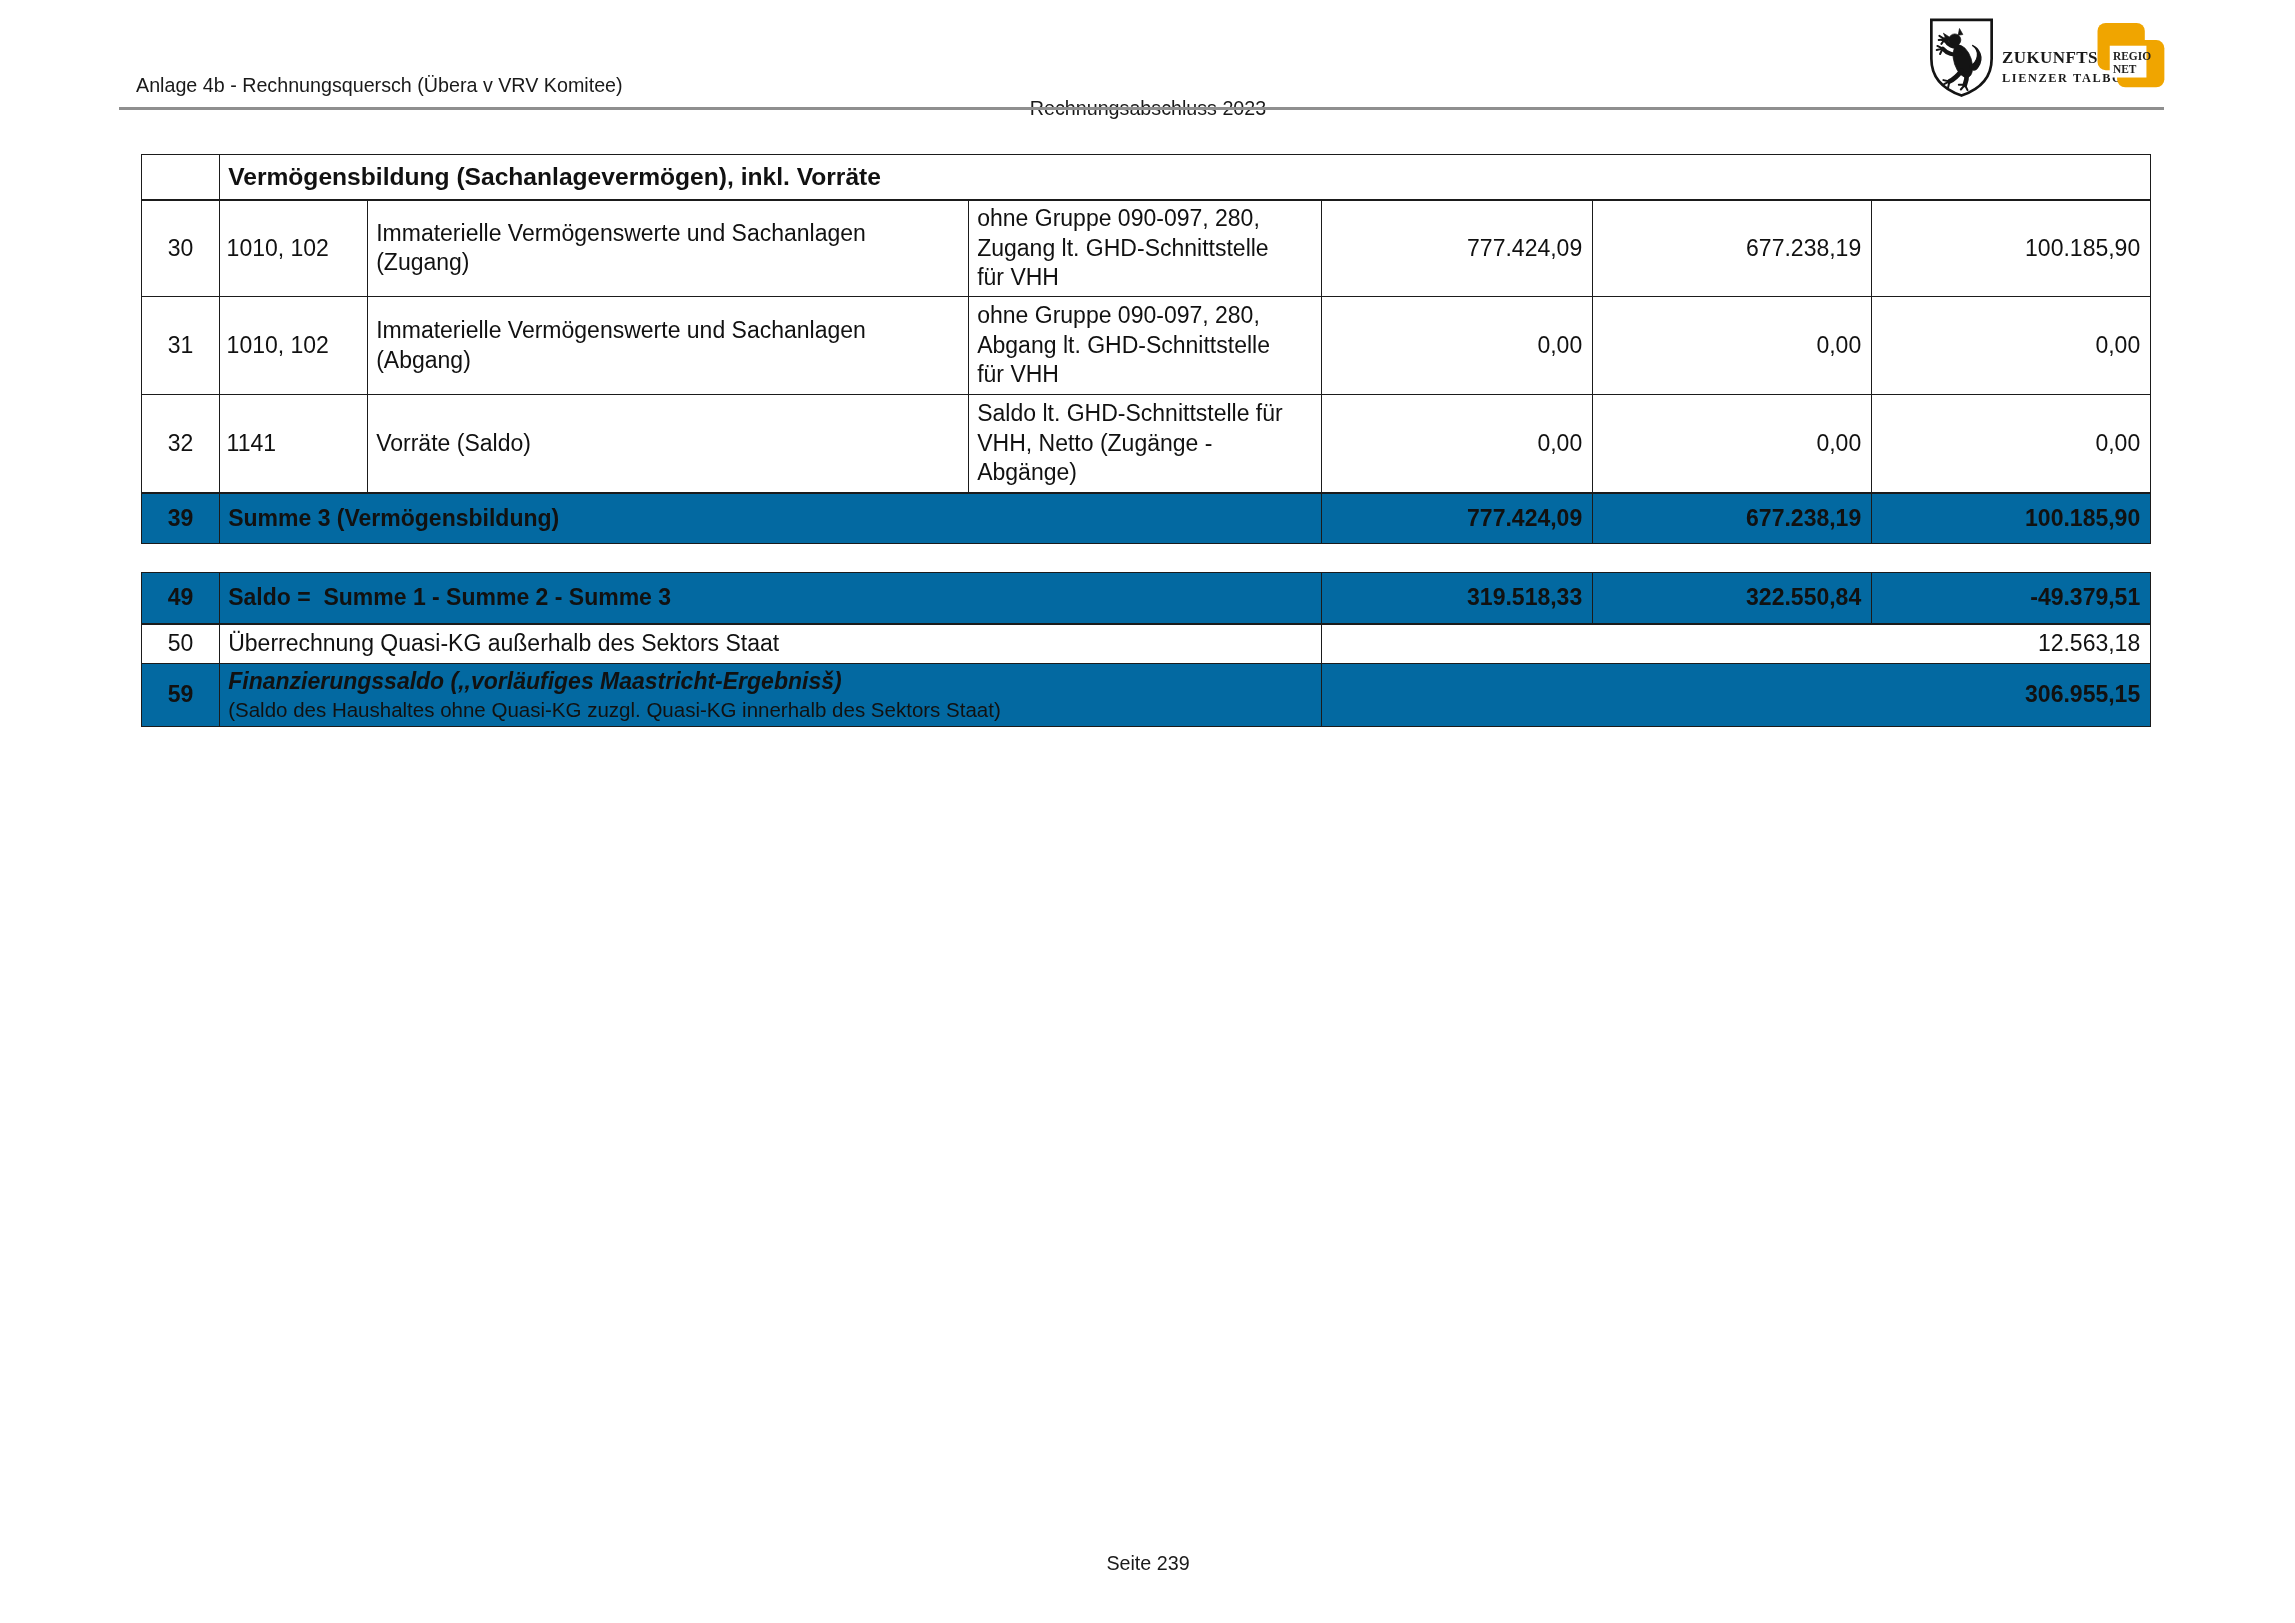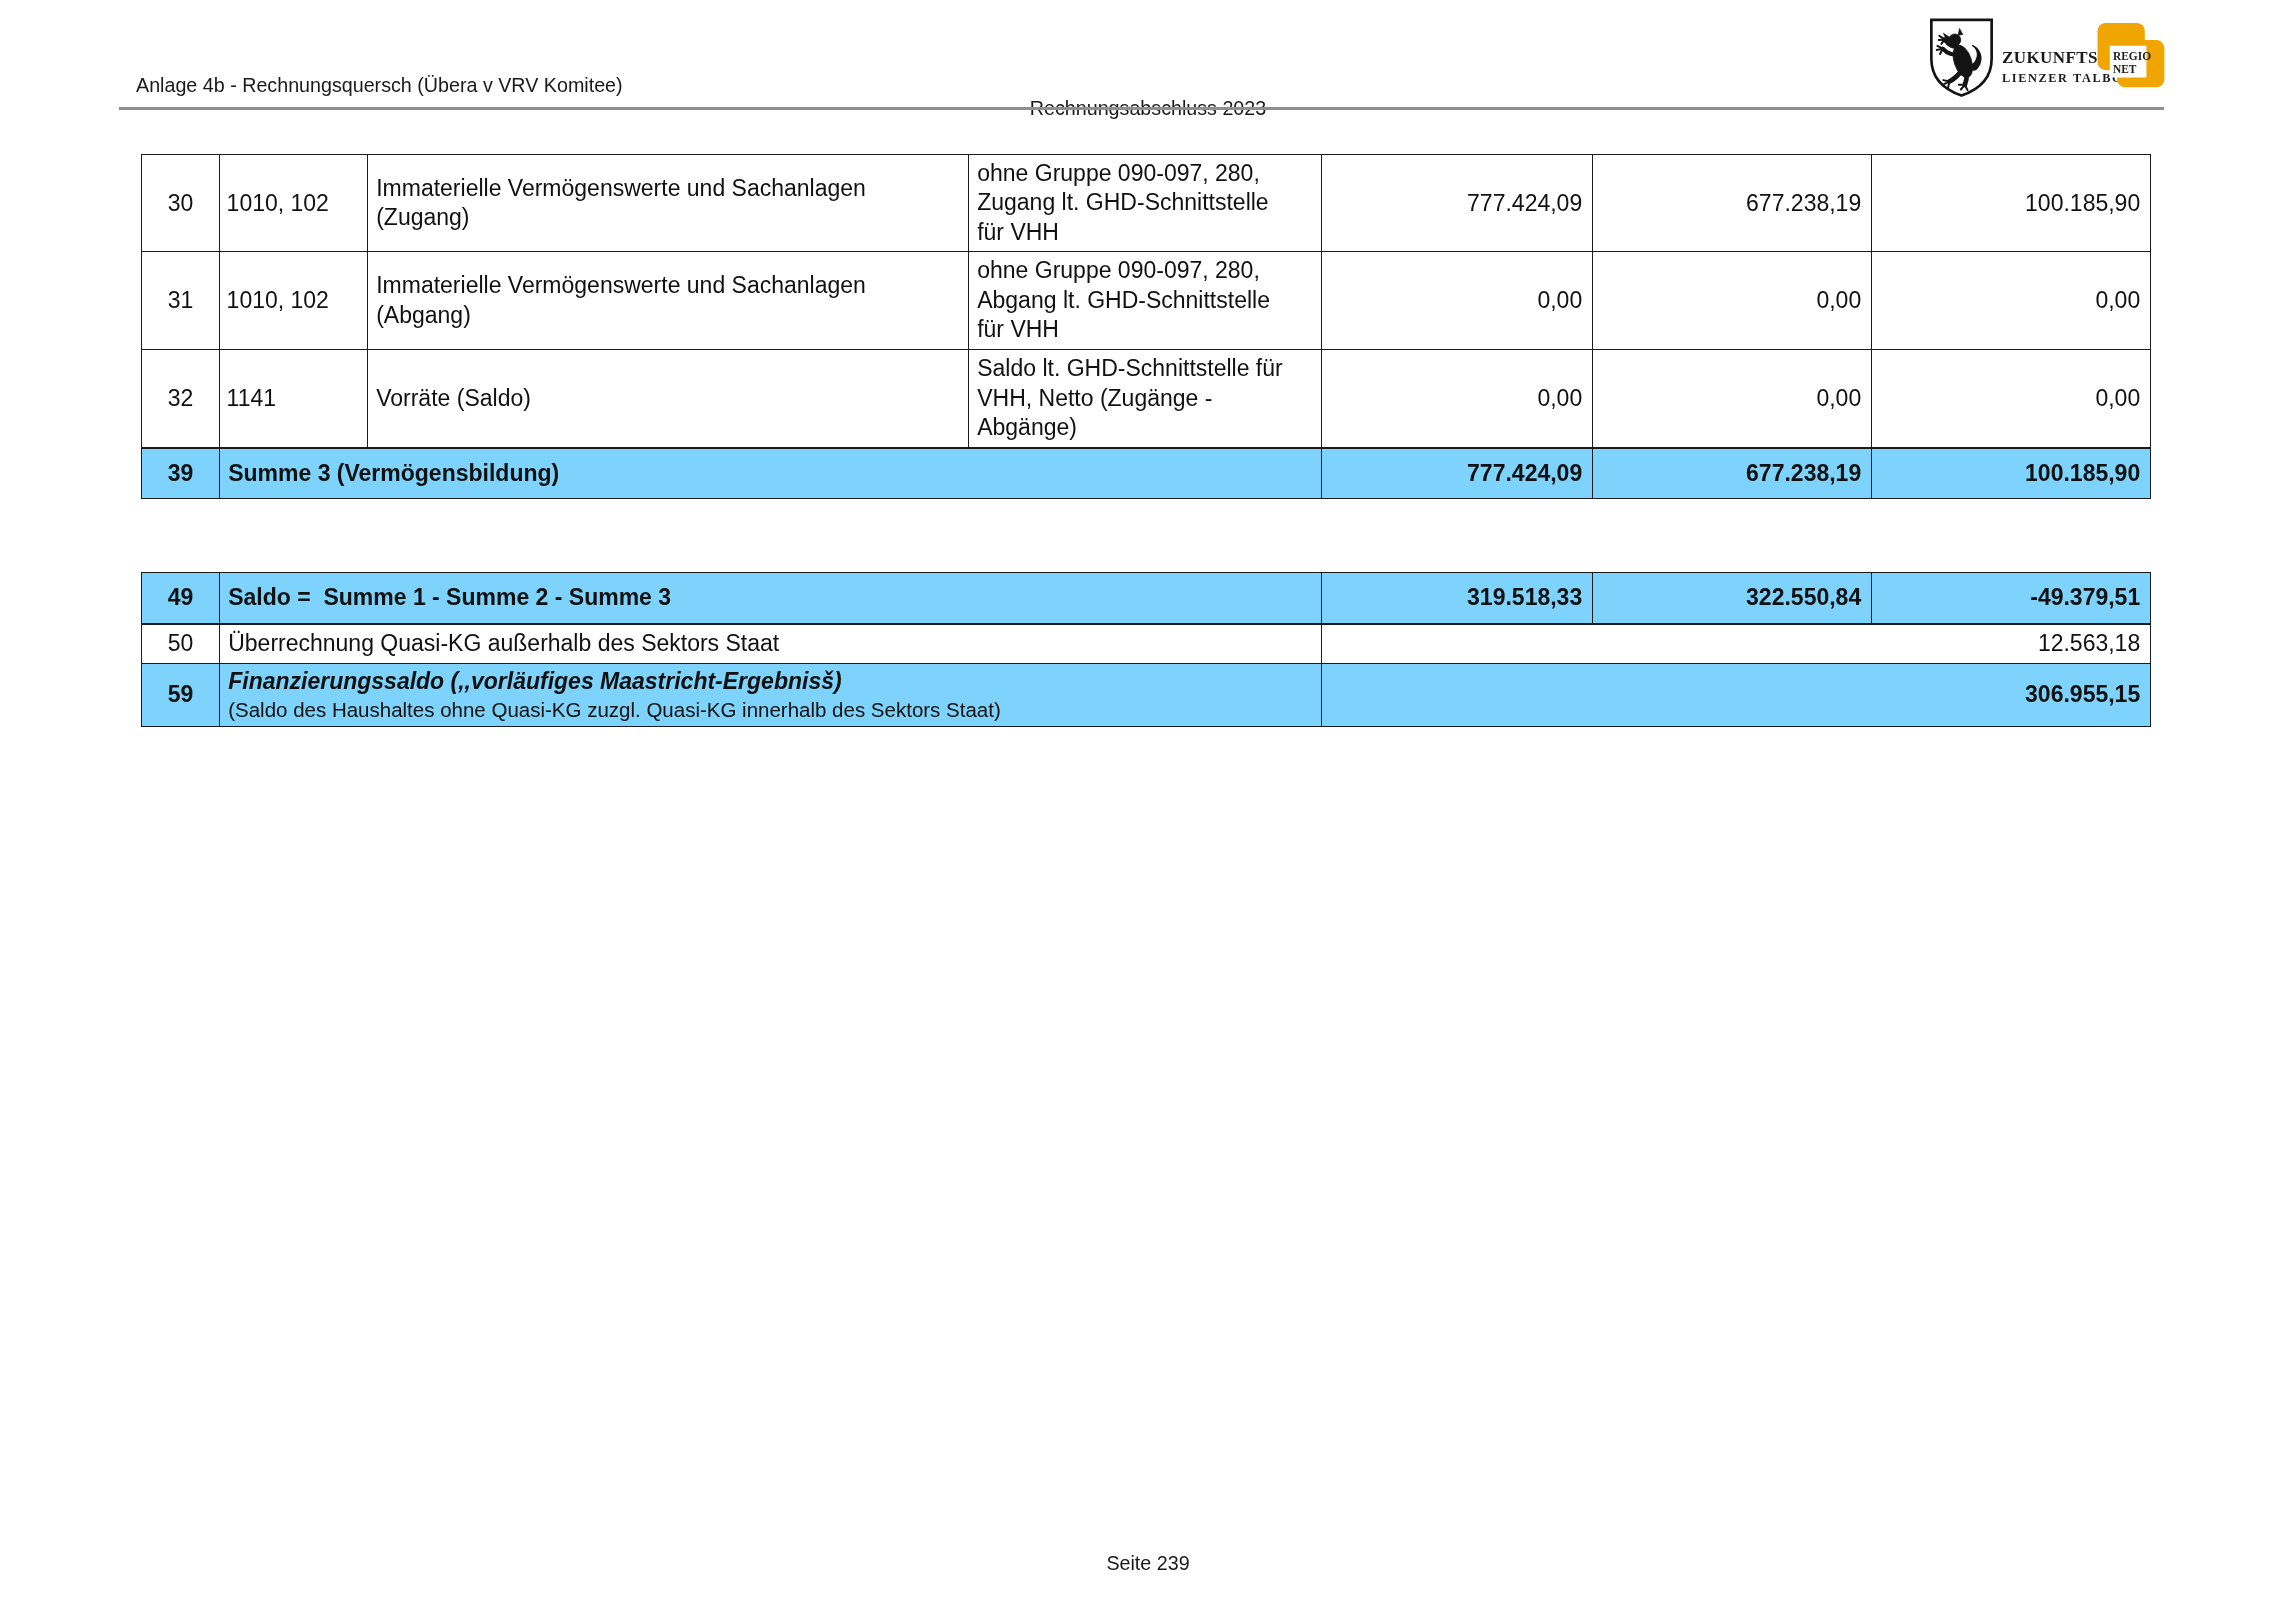--- a/index.html
+++ b/index.html
@@ -33,21 +33,21 @@
   .r39{height:51px;}  .r49{height:51px;border-radius:25px;}  .r50{height:40px;}  .r59{height:59px;}
 
   td.num{text-align:center;padding:0 3.3px;}
   td.code{padding:3.3px 6.6px;}
   td.desc{padding:3.3px 8.2px;white-space:pre-line;line-height:29.5px;}
   td.note{padding:3.3px 8.2px;white-space:pre-line;line-height:29.5px;}
   td.label{padding:3.3px 8.2px;}
   td.val{text-align:right;padding:3.3px 9.8px;}
   td.ttl{font-weight:bold;font-size:24.6px;padding:3.3px 8.2px;}
   .b{font-weight:bold;}
-  .hl{background:#7dd3fc;}
+  .hl{background:#0369a1;}
 
   .t1 .r-title td{border-bottom:2.5px solid #1b1b1b;}
   .t1 .r39 td{border-top:2.5px solid #1b1b1b;}
   .t2 .r49 td{border-bottom:2.5px solid #1b1b1b;}
 
   td.pre{white-space:pre-wrap;}
   .fin-sub{font-weight:normal;font-size:20.5px;line-height:25.4px;}
   .fin-main{font-size:23px;line-height:29.5px;font-style:italic;}
 
   
@@ -98,20 +98,24 @@
     <colgroup>
         <col class="c1">
         <col class="c2">
         <col class="c3">
         <col class="c4">
         <col class="c5">
         <col class="c6">
         <col class="c7">
       </colgroup>
     <tbody>
+        <tr class="r-title">
+      <td class="num"></td>
+      <td class="ttl" colspan="6">Vermögensbildung (Sachanlagevermögen), inkl. Vorräte</td>
+    </tr>
     <tr class="r30">
       <td class="num">30</td>
       <td class="code">1010, 102</td>
       <td class="desc">Immaterielle Vermögenswerte und Sachanlagen
 (Zugang)</td>
       <td class="note">ohne Gruppe 090-097, 280,
 Zugang lt. GHD-Schnittstelle
 für VHH</td>
       <td class="val">777.424,09</td>
       <td class="val">677.238,19</td>

